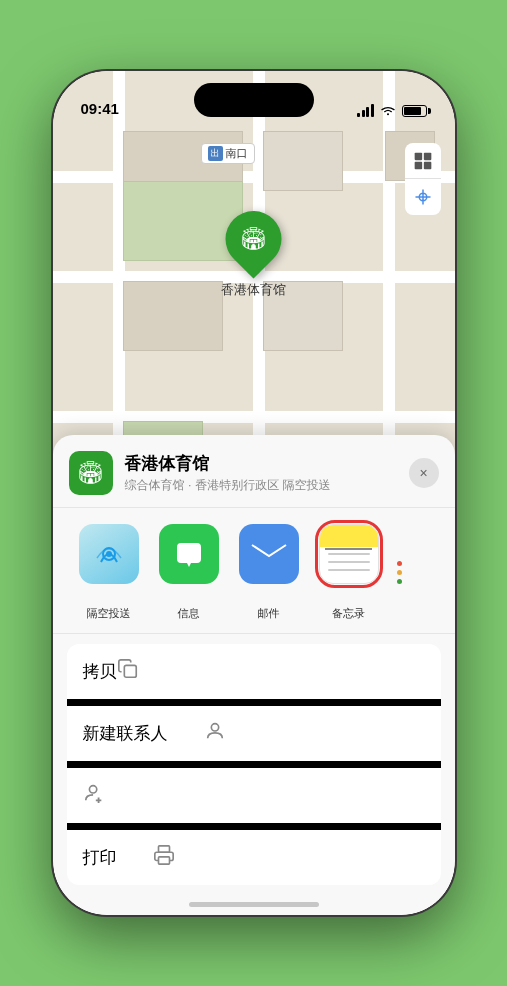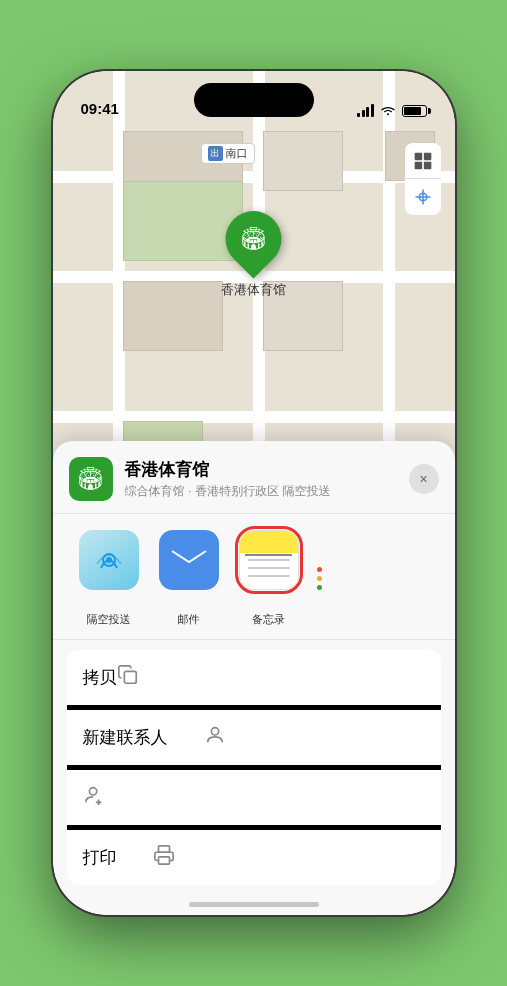--- a/index.html
+++ b/index.html
@@ -414,21 +414,21 @@
     }
 
     .action-item {
       display: flex;
       align-items: center;
       padding: 14px 16px;
       cursor: pointer;
     }
 
     .action-item + .action-item {
-      border-top: 5px solid #000000;
+      border-top: 7px solid #000000;
       gap: 36px;
     }
 
     .action-item-label {
       font-size: 17px;
       color: #000;
     }
 
     .action-item-icon {
       font-size: 20px;
@@ -546,20 +546,28 @@
             <svg width="32" height="32" viewBox="0 0 32 32" fill="none">
               <circle cx="16" cy="16" r="6" fill="none" stroke="#1a9be8" stroke-width="2"></circle>
               <path d="M8 24 Q16 8 24 24" stroke="#1a9be8" stroke-width="2" fill="none"></path>
               <path d="M4 20 Q16 2 28 20" stroke="#1a9be8" stroke-width="1.5" fill="none" opacity="0.6"></path>
               <circle cx="16" cy="16" r="3" fill="#1a9be8"></circle>
             </svg>
           </div>
           <span class="share-item-label">隔空投送</span>
         </div>
 
+        <div class="share-item">
+          <div class="share-item-icon message">
+            <svg width="34" height="34" viewBox="0 0 34 34" fill="white">
+              <path d="M5 5 Q5 5 5 10 L5 22 Q5 26 9 26 L15 26 L17 30 L19 26 L25 26 Q29 26 29 22 L29 10 Q29 6 25 6 L9 6 Q5 6 5 10 Z"></path>
+            </svg>
+          </div>
+          <span class="share-item-label">信息</span>
+        </div>
 
         <div class="share-item">
           <div class="share-item-icon mail">
             <svg width="36" height="26" viewBox="0 0 36 26" fill="none">
               <rect x="1" y="1" width="34" height="24" rx="3" fill="#4a8de8"></rect>
               <path d="M1 4 L18 15 L35 4" stroke="white" stroke-width="2" fill="none"></path>
             </svg>
           </div>
           <span class="share-item-label">邮件</span>
         </div>

